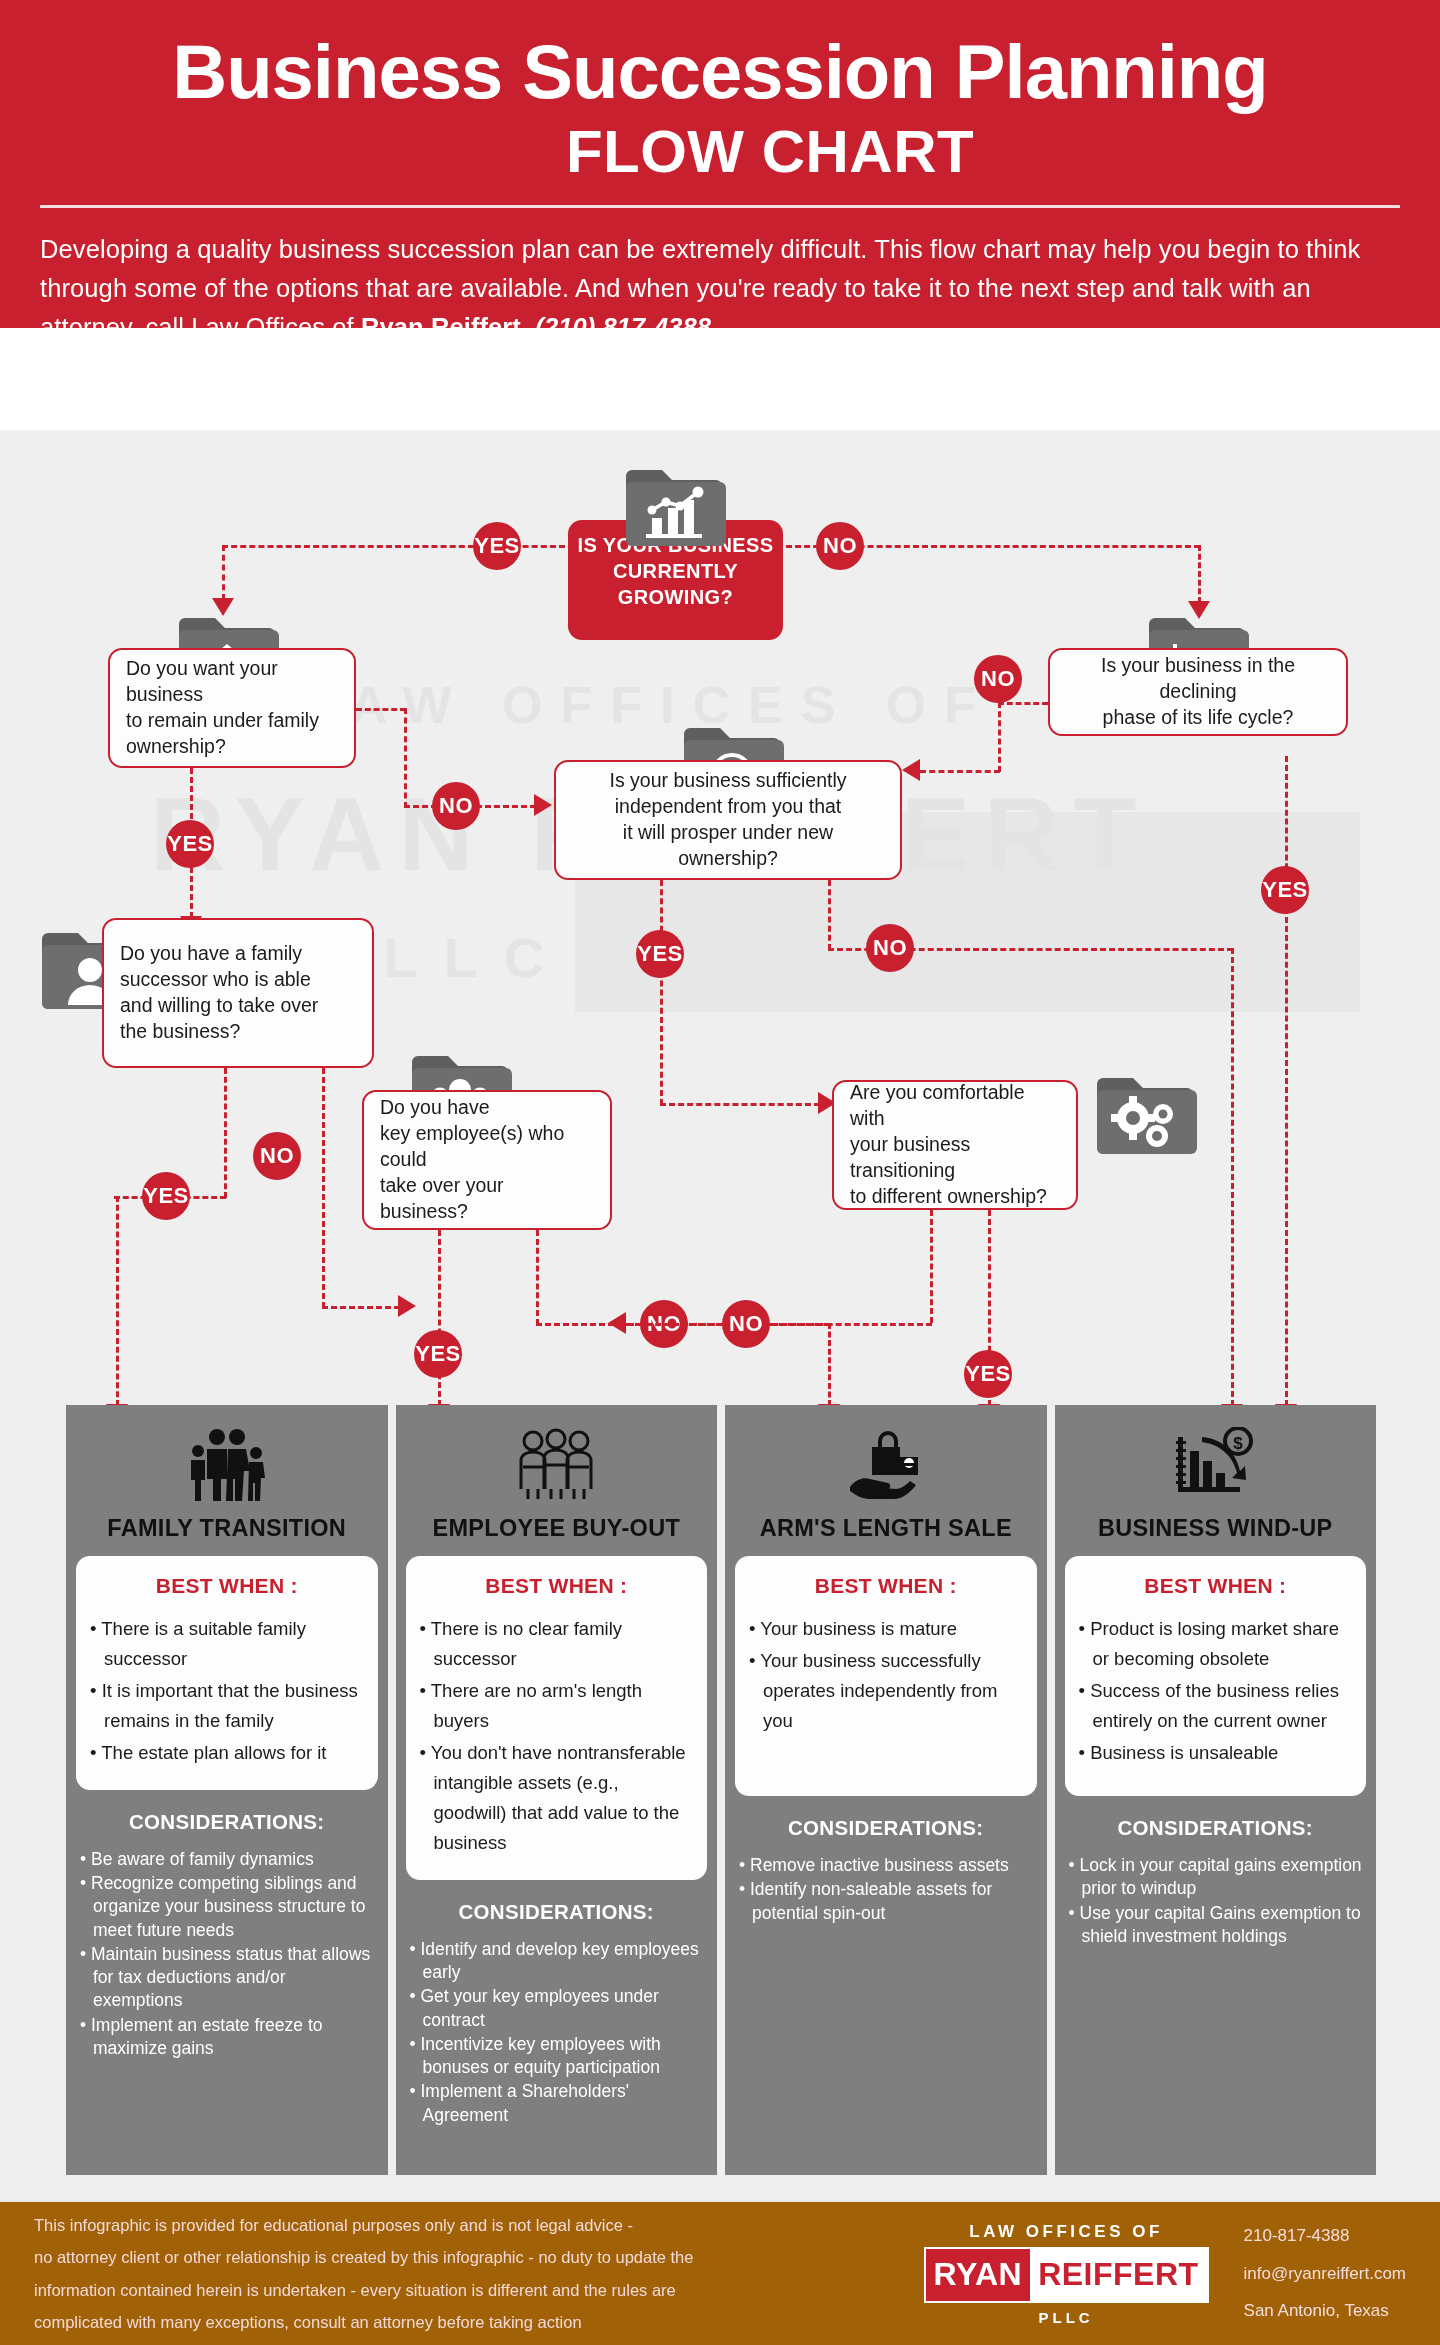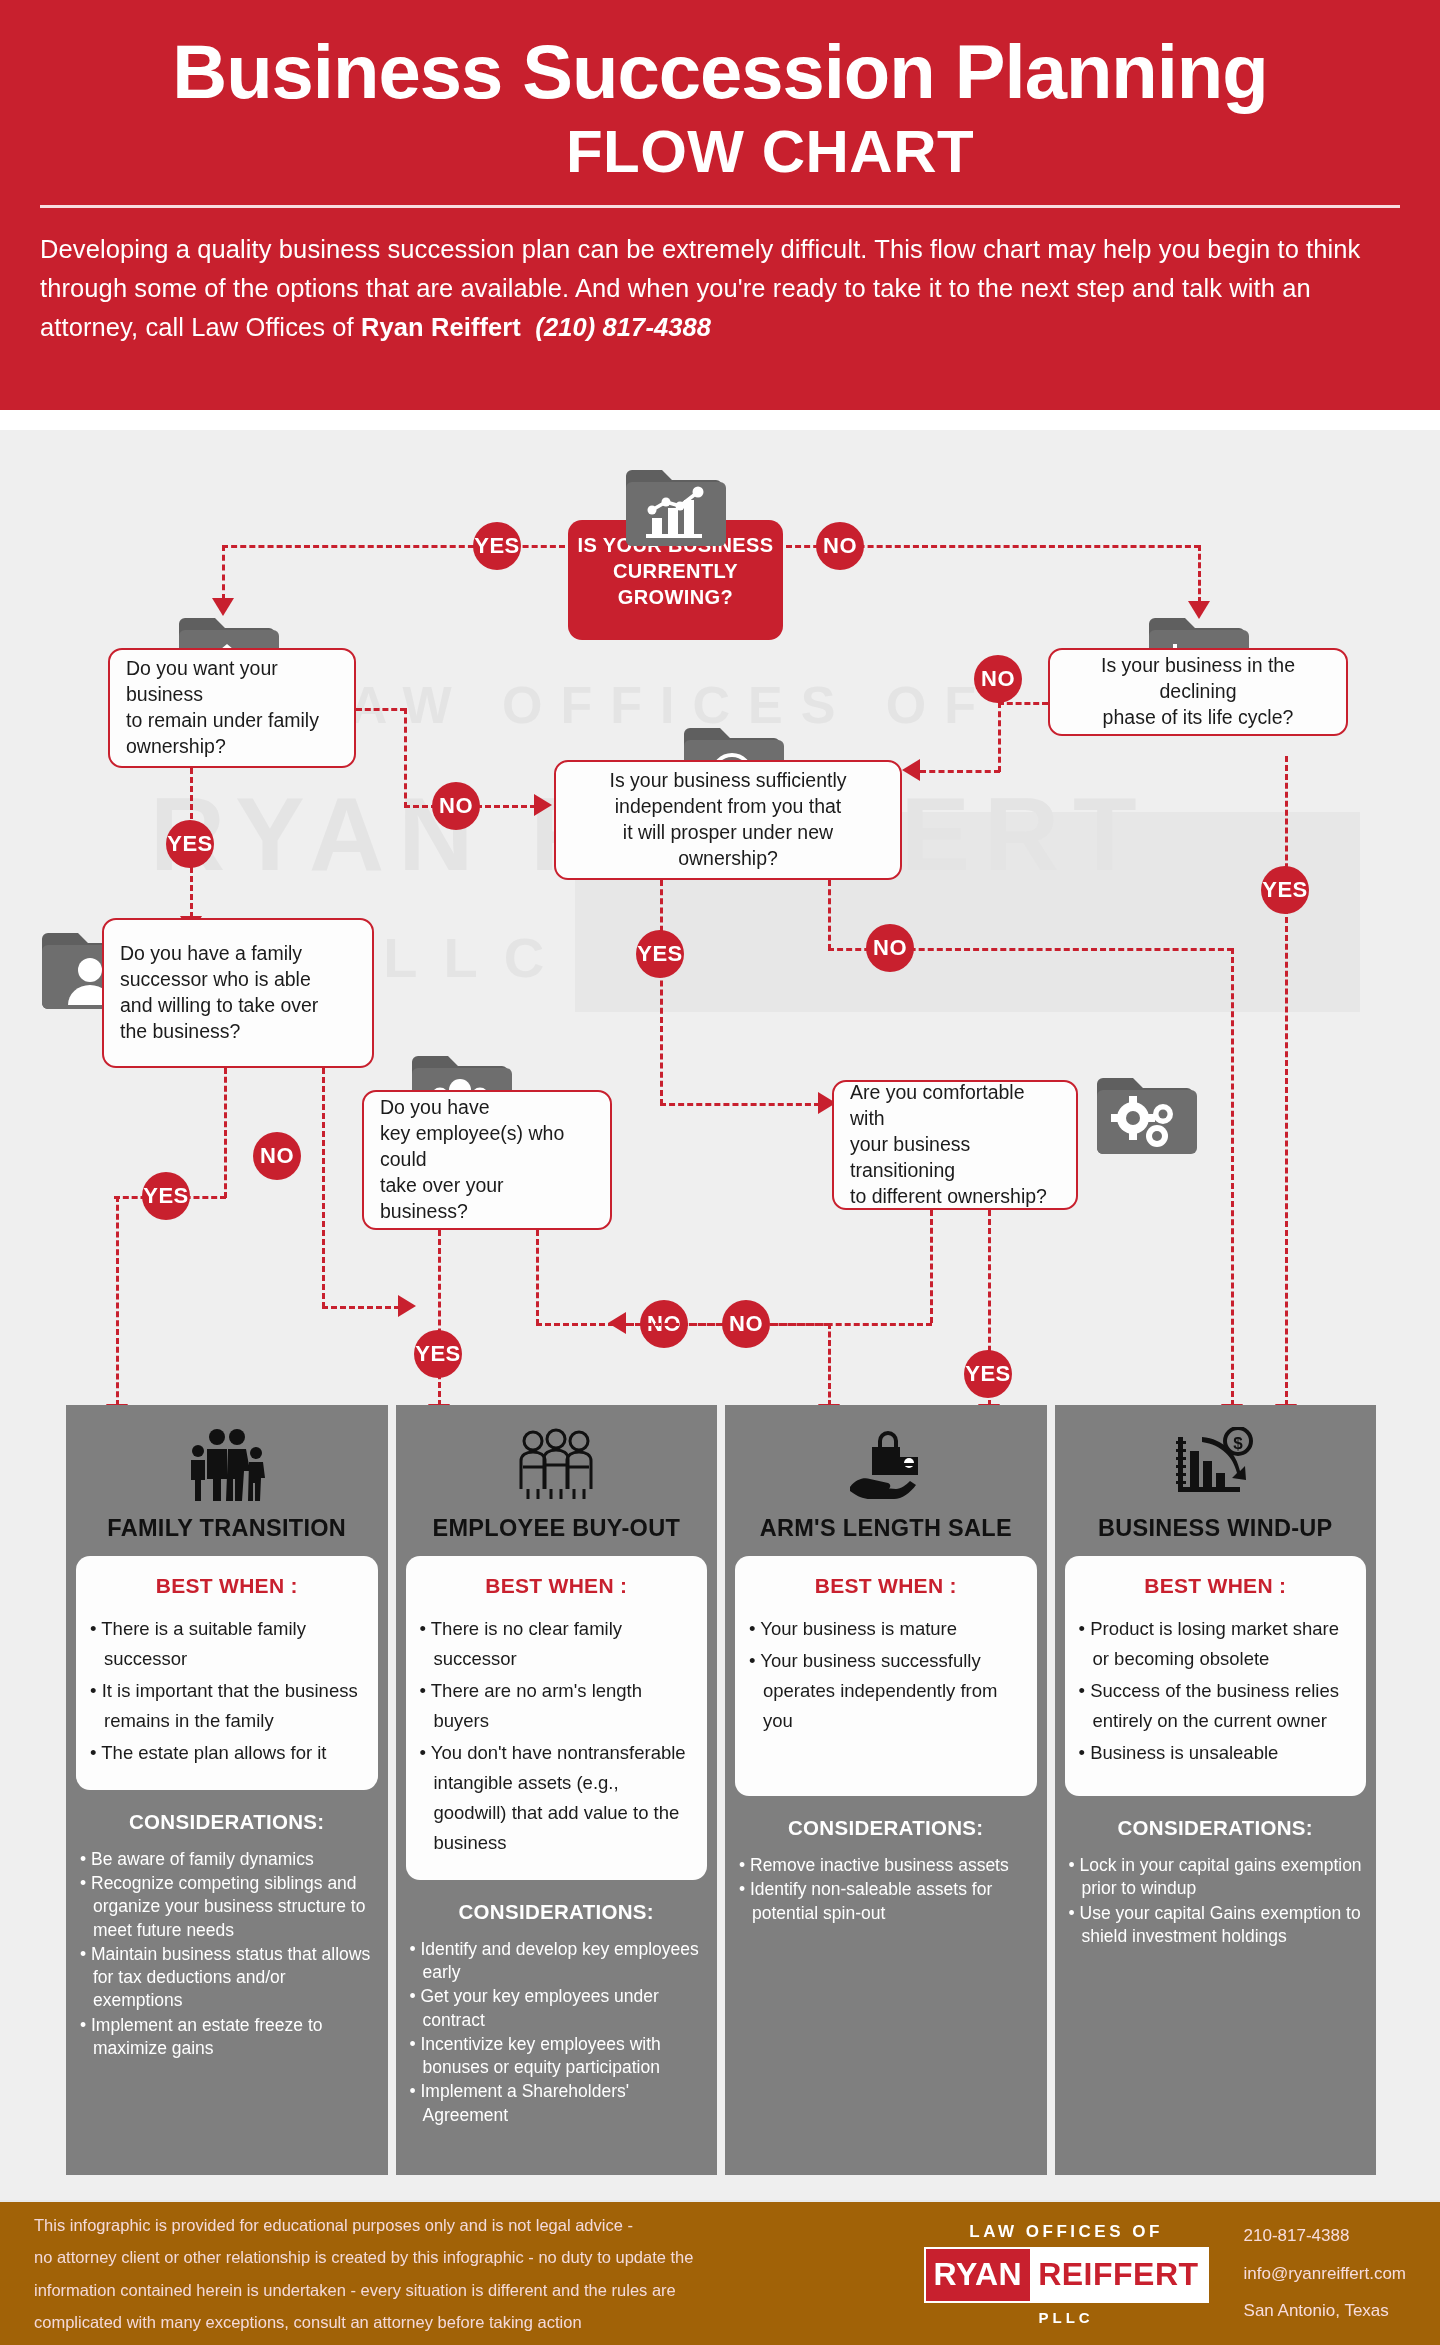--- a/index.html
+++ b/index.html
@@ -16,21 +16,21 @@
     height: 2345px;
     overflow: hidden;
     background: #ffffff;
   }
 
   
   .header {
     position: absolute;
     left: 0; top: 0;
     width: 1440px;
-    height: 410px;
+    height: 328px;
     background: #c8202e;
     box-sizing: border-box;
     padding: 22px 40px 0 40px;
   }
   .title-line1 {
     color: #ffffff;
     font-size: 76px;
     font-weight: bold;
     letter-spacing: -1px;
     line-height: 1.0;

